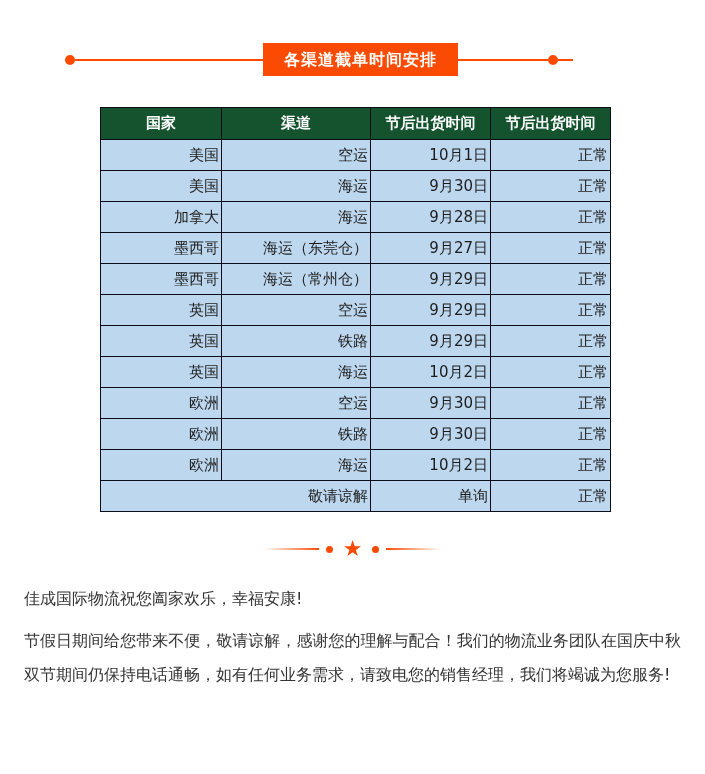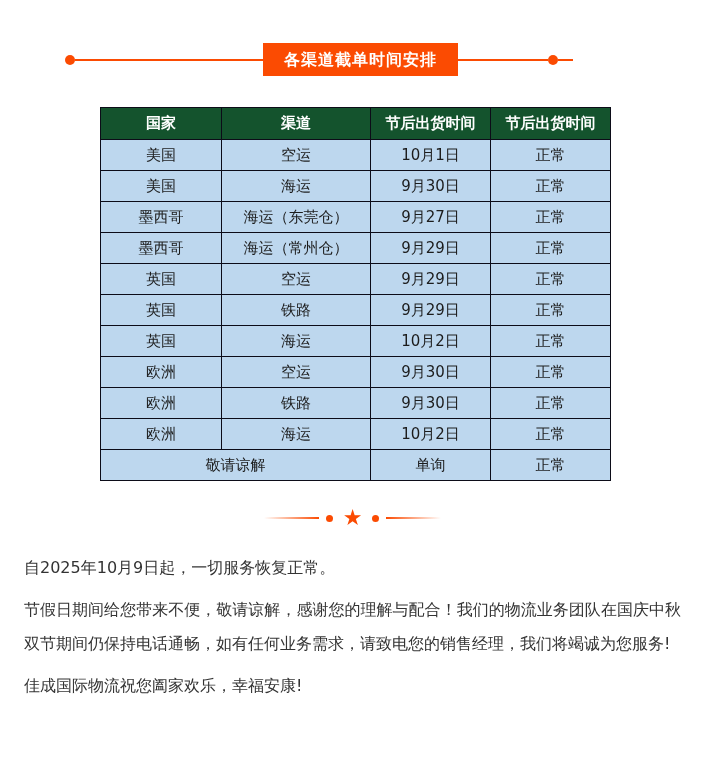--- a/index.html
+++ b/index.html
@@ -62,21 +62,21 @@
     height: 32px;
     border: 1px solid #0c0c18;
     text-align: center;
     padding: 0 2px;
   }
   table.cutoff td {
     background: #bdd7ee;
     color: #1c1c1c;
     height: 31px;
     border: 1px solid #0c0c18;
-    text-align: center;
+    text-align: right;
     padding: 0 2px;
   }
 
   
   .star-divider {
     display: flex;
     align-items: center;
     justify-content: center;
     height: 26px;
     margin-top: 24px;
@@ -147,20 +147,26 @@
           <td>10月1日</td>
           <td>正常</td>
         </tr>
         <tr>
           <td>美国</td>
           <td>海运</td>
           <td>9月30日</td>
           <td>正常</td>
         </tr>
         <tr>
+          <td>加拿大</td>
+          <td>海运</td>
+          <td>9月28日</td>
+          <td>正常</td>
+        </tr>
+        <tr>
           <td>墨西哥</td>
           <td>海运（东莞仓）</td>
           <td>9月27日</td>
           <td>正常</td>
         </tr>
         <tr>
           <td>墨西哥</td>
           <td>海运（常州仓）</td>
           <td>9月29日</td>
           <td>正常</td>
@@ -213,18 +219,17 @@
 
   <div class="star-divider">
     <span class="fade-line left"></span>
     <span class="mini-dot"></span>
     <span class="star">★</span>
     <span class="mini-dot"></span>
     <span class="fade-line right"></span>
   </div>
 
   <div class="content">
-    <p>自2025年10月9日起，一切服务恢复正常。</p>
+    <p>佳成国际物流祝您阖家欢乐，幸福安康!</p>
     <p>节假日期间给您带来不便，敬请谅解，感谢您的理解与配合！我们的物流业务团队在国庆中秋双节期间仍保持电话通畅，如有任何业务需求，请致电您的销售经理，我们将竭诚为您服务!</p>
-    <p>佳成国际物流祝您阖家欢乐，幸福安康!</p>
   </div>
 
 </div>
 
 </body></html>

